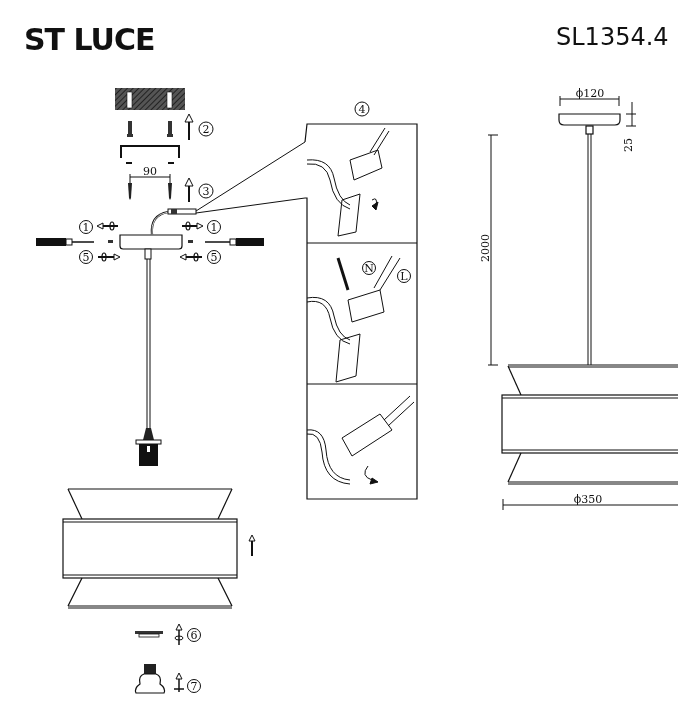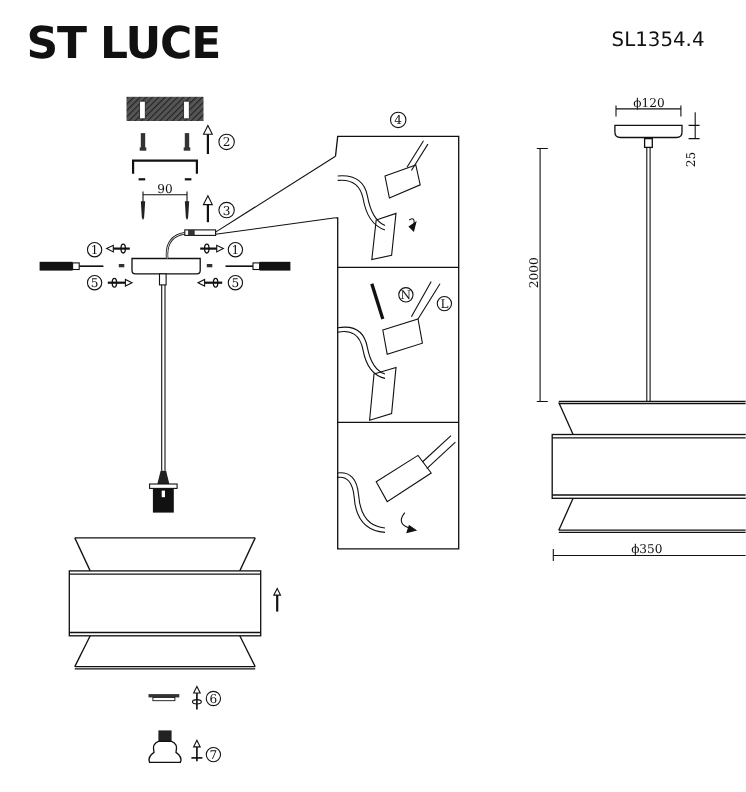--- a/index.html
+++ b/index.html
@@ -1,18 +1,18 @@
 <!DOCTYPE html>
 <html><head>
 <meta charset="utf-8">
 <style>
   html, body { margin: 0; padding: 0; background: #ffffff; }
   body { width: 678px; height: 720px; position: relative; overflow: hidden; font-family: "DejaVu Serif", serif; color: #111; }
-  .logo { position: absolute; left: 24px; top: 22px; font-family: "DejaVu Sans", sans-serif; font-weight: bold; font-size: 40px; letter-spacing: -1px; color: #111; line-height: 36px; }
-  .model { position: absolute; left: 556px; top: 26px; font-family: "DejaVu Sans", sans-serif; font-size: 18px; color: #111; line-height: 22px; }
+  .logo { position: absolute; left: 24px; top: 22px; font-family: "DejaVu Sans", sans-serif; font-weight: bold; font-size: 30px; letter-spacing: -1px; color: #111; line-height: 36px; }
+  .model { position: absolute; left: 556px; top: 26px; font-family: "DejaVu Sans", sans-serif; font-size: 24px; color: #111; line-height: 22px; }
   svg.main { position: absolute; left: 0; top: 0; }
   .lbl { font-family: "DejaVu Serif", serif; font-size: 11px; fill: #111; }
   .circ-lbl { font-family: "DejaVu Serif", serif; font-size: 11px; fill: #111; }
 </style>
 </head>
 <body>
 
 <div class="logo">ST LUCE</div>
 <div class="model">SL1354.4</div>
 

